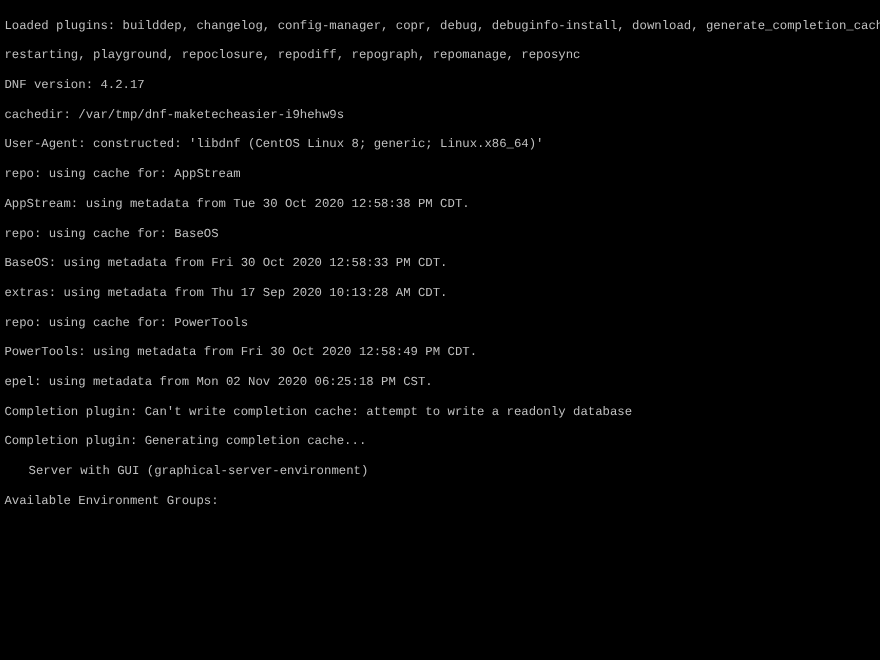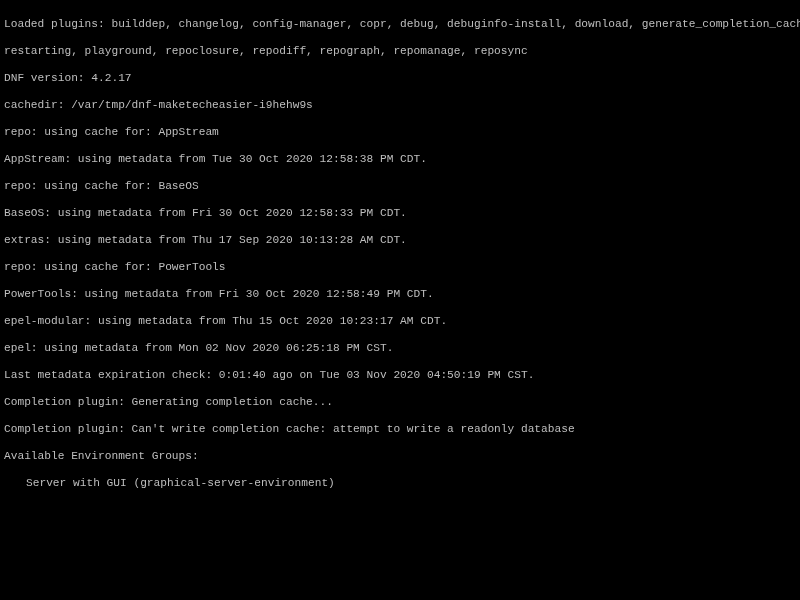--- a/index.html
+++ b/index.html
@@ -23,34 +23,33 @@
   .indent1 { padding-left: 22px; }
 </style>
 </head>
 <body>
 
 <div class="terminal">
 <span class="line">Loaded plugins: builddep, changelog, config-manager, copr, debug, debuginfo-install, download, generate_completion_cache, needs-</span>
 <span class="line">restarting, playground, repoclosure, repodiff, repograph, repomanage, reposync</span>
 <span class="line">DNF version: 4.2.17</span>
 <span class="line">cachedir: /var/tmp/dnf-maketecheasier-i9hehw9s</span>
+<span class="line">User-Agent: constructed: 'libdnf (CentOS Linux 8; generic; Linux.x86_64)'</span>
 <span class="line">repo: using cache for: AppStream</span>
 <span class="line">AppStream: using metadata from Tue 30 Oct 2020 12:58:38 PM CDT.</span>
 <span class="line">repo: using cache for: BaseOS</span>
 <span class="line">BaseOS: using metadata from Fri 30 Oct 2020 12:58:33 PM CDT.</span>
 <span class="line">extras: using metadata from Thu 17 Sep 2020 10:13:28 AM CDT.</span>
 <span class="line">repo: using cache for: PowerTools</span>
 <span class="line">PowerTools: using metadata from Fri 30 Oct 2020 12:58:49 PM CDT.</span>
-<span class="line">epel-modular: using metadata from Thu 15 Oct 2020 10:23:17 AM CDT.</span>
 <span class="line">epel: using metadata from Mon 02 Nov 2020 06:25:18 PM CST.</span>
-<span class="line">Last metadata expiration check: 0:01:40 ago on Tue 03 Nov 2020 04:50:19 PM CST.</span>
+<span class="line">Completion plugin: Can't write completion cache: attempt to write a readonly database</span>
 <span class="line">Completion plugin: Generating completion cache...</span>
-<span class="line">Completion plugin: Can't write completion cache: attempt to write a readonly database</span>
+<span class="line indent1">Server with GUI (graphical-server-environment)</span>
 <span class="line">Available Environment Groups:</span>
-<span class="line indent1">Server with GUI (graphical-server-environment)</span>
 
 
 
 
 
 
 
 
 
 

